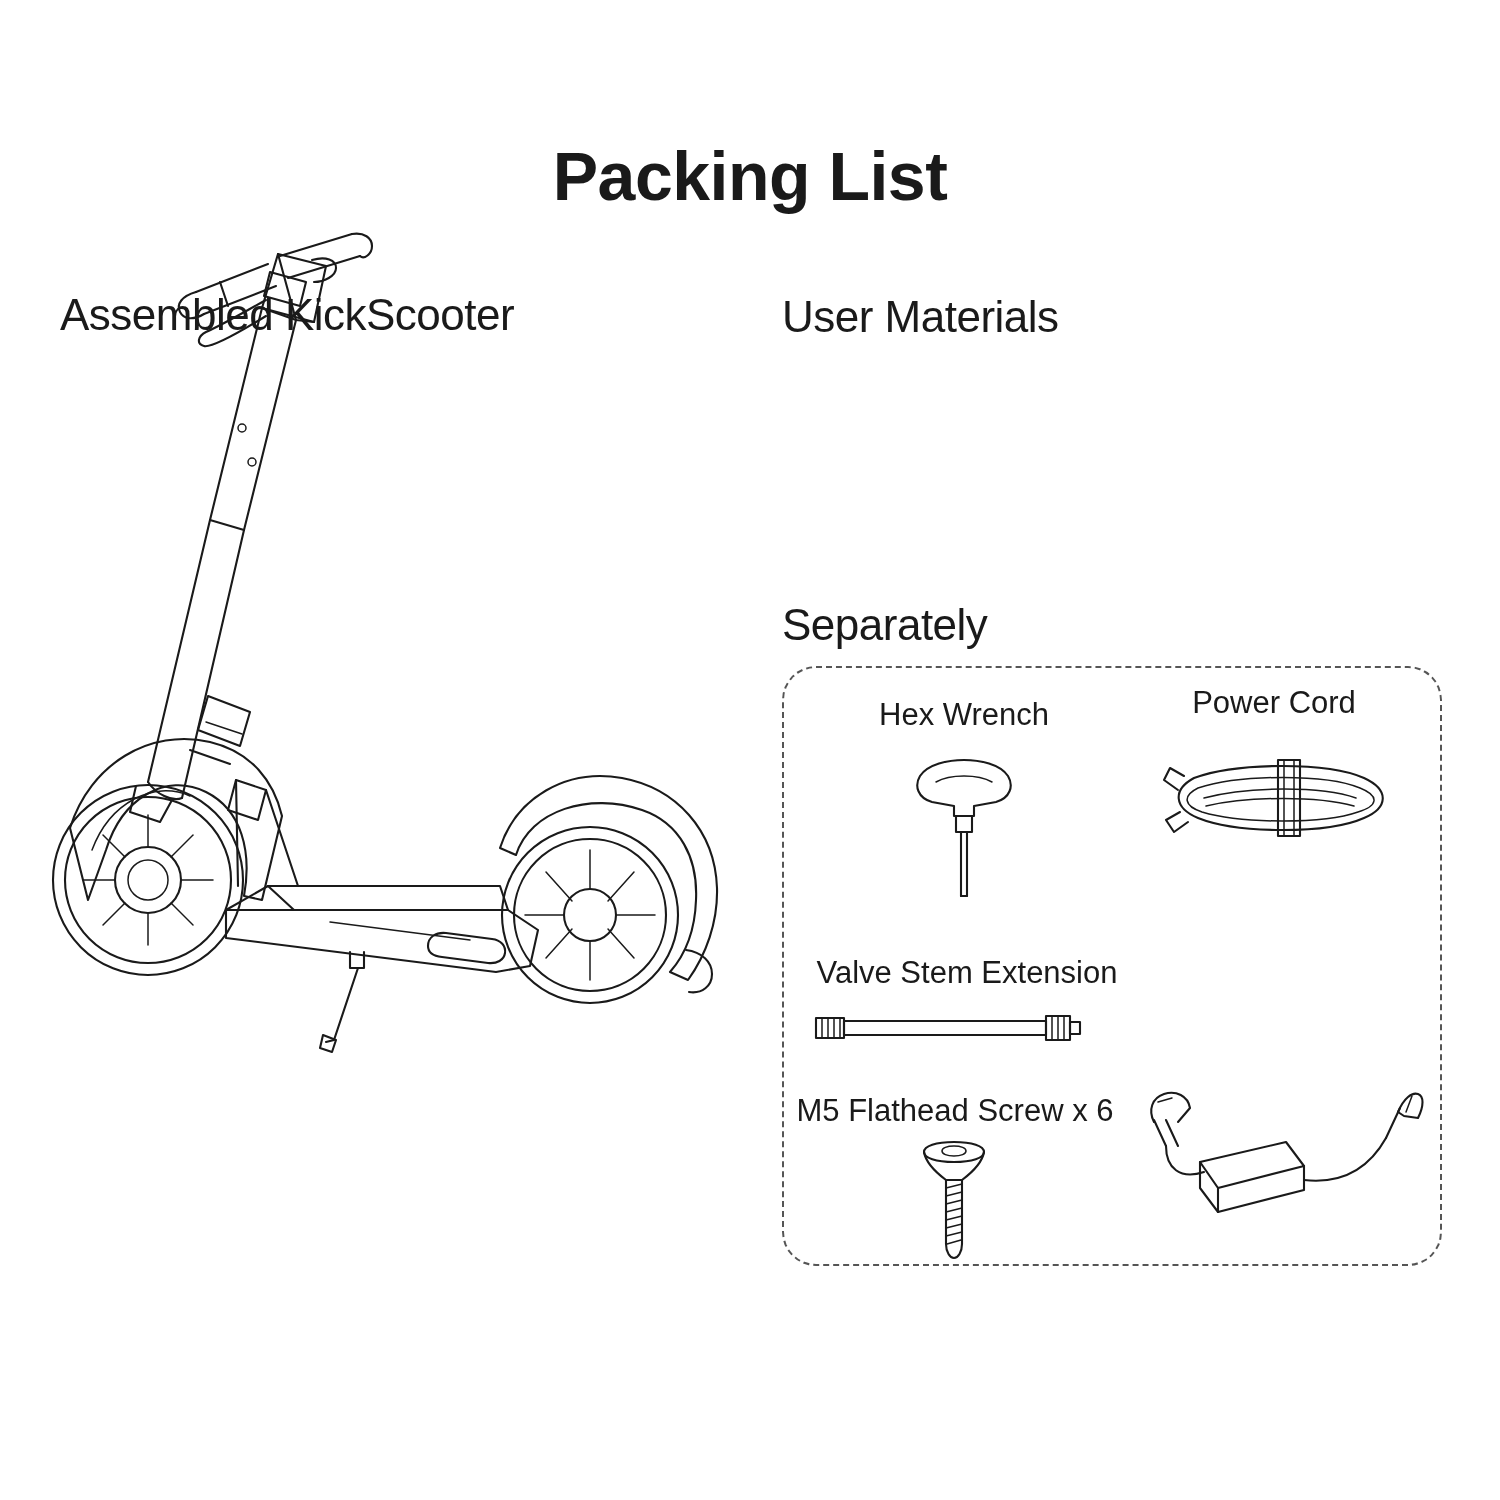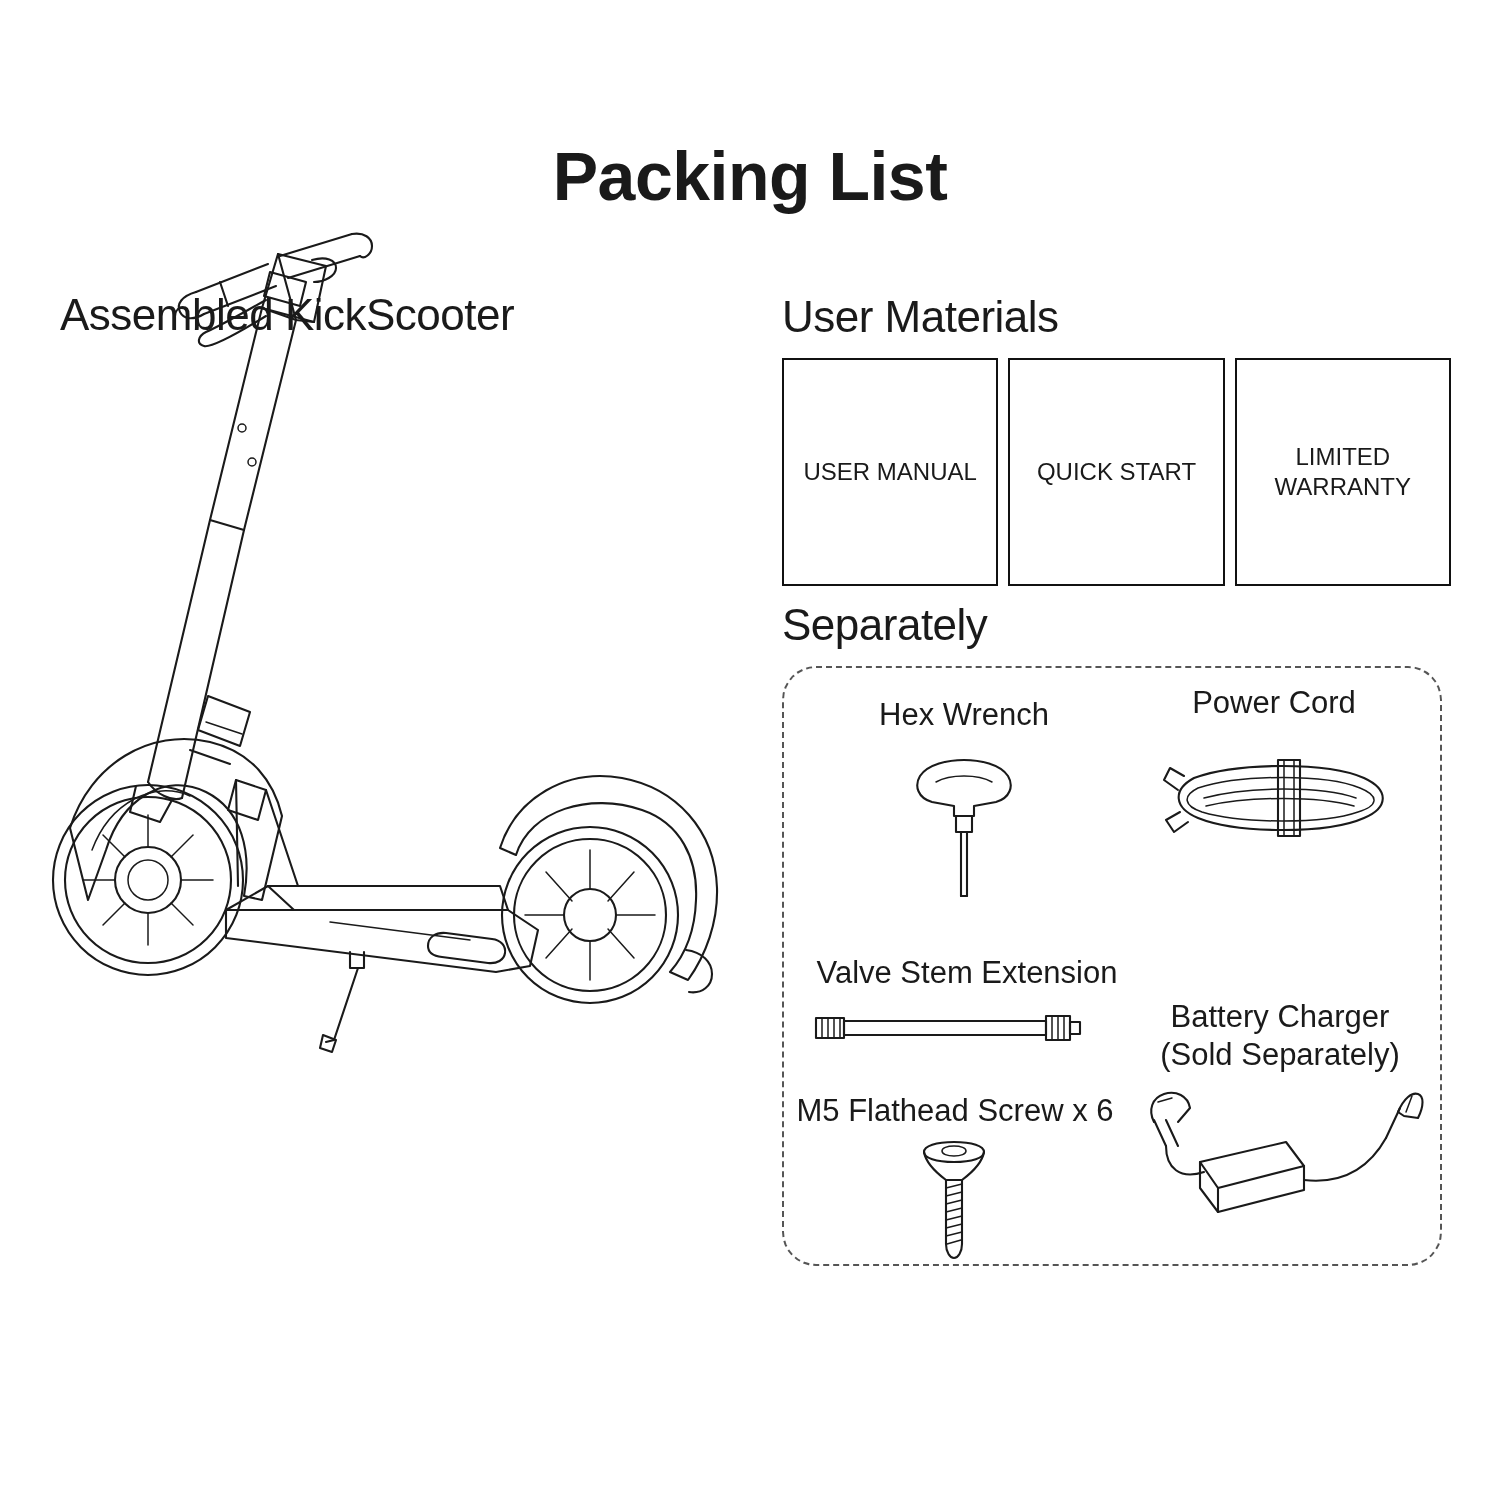--- a/index.html
+++ b/index.html
@@ -195,31 +195,20 @@
     <path class="ln" d="M190 172 L198 196"></path>
 
     <path class="ln" d="M236 190 C214 202 194 214 176 222 C168 226 166 234 174 236 C182 238 210 222 236 206"></path>
 
     <path class="ln" d="M282 150 C296 146 306 150 306 158 C306 166 294 172 284 172"></path>
   </svg>
 </div>
 
 <div class="materials-section">
   <div class="section-heading">User Materials</div>
-  <div class="docs-row">
-    <div class="doc-card">
-      <span>USER MANUAL</span>
-    </div>
-    <div class="doc-card">
-      <span>QUICK START</span>
-    </div>
-    <div class="doc-card">
-      <span>LIMITED WARRANTY</span>
-    </div>
-  </div>
 </div>
 
 <div class="accessories-section">
   <div class="section-heading">Separately</div>
 
   <div class="acc-box">
 
     <div class="acc-label" style="left:60px; top:28px; width:240px;">Hex Wrench</div>
     <div class="acc-art" style="left:100px; top:78px;">
       <svg width="160" height="160" viewBox="0 0 160 160">
@@ -264,24 +253,20 @@
         <path class="ln" d="M238 12 L262 12 L262 36 L238 36 Z"></path>
         <g class="ln-thin">
           <path d="M244 12 L244 36"></path>
             <path d="M250 12 L250 36"></path>
             <path d="M256 12 L256 36"></path>
         </g>
         <path class="ln" d="M262 18 L272 18 L272 30 L262 30 Z"></path>
       </svg>
     </div>
 
-    <div class="acc-label wrap" style="left:346px; top:330px; width:300px; text-align:center;">
-      <span>Battery Charger</span><br>
-      <span>(Sold Separately)</span>
-    </div>
     <div class="acc-art" style="left:348px; top:408px;">
       <svg width="300" height="180" viewBox="0 0 300 180">
 
         <path class="ln" d="M68 86 L154 66 L172 90 L86 112 Z"></path>
         <path class="ln" d="M68 86 L68 112 L86 136 L86 112"></path>
         <path class="ln" d="M86 136 L172 114 L172 90"></path>
 
         <path class="ln" d="M72 96 C48 104 34 92 34 70"></path>
         <path class="ln" d="M34 70 L22 44"></path>
         <path class="ln" d="M46 70 L34 44"></path>

